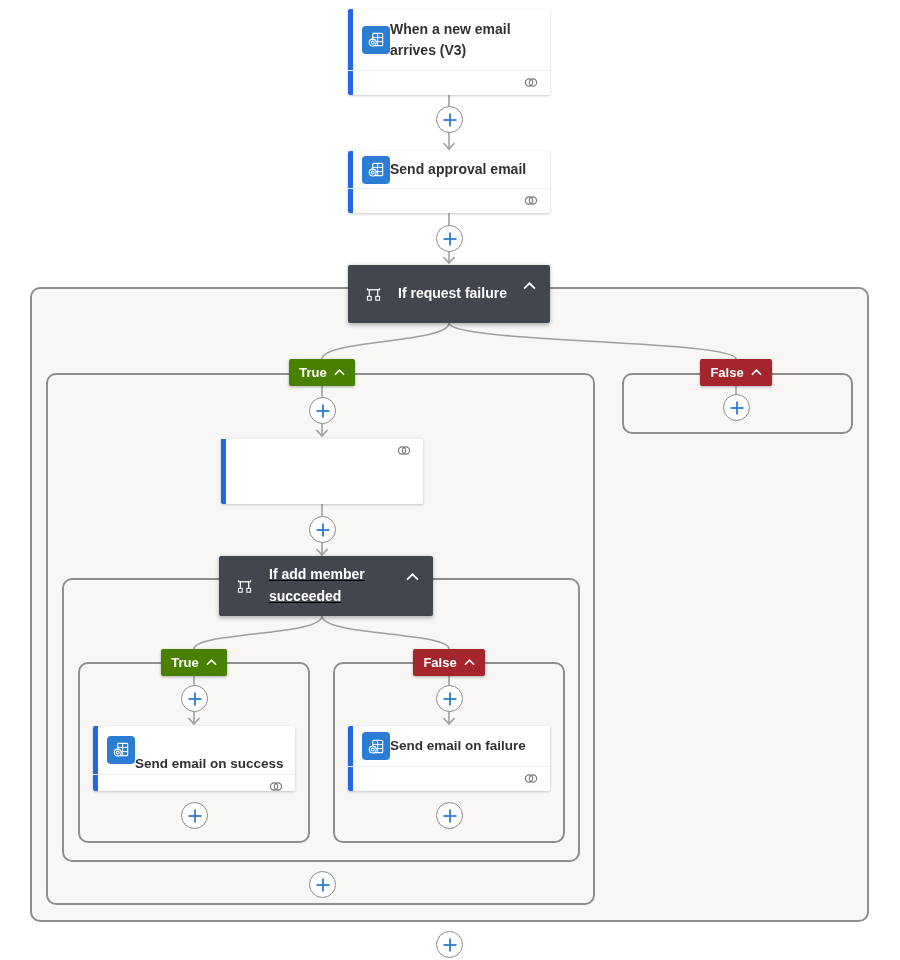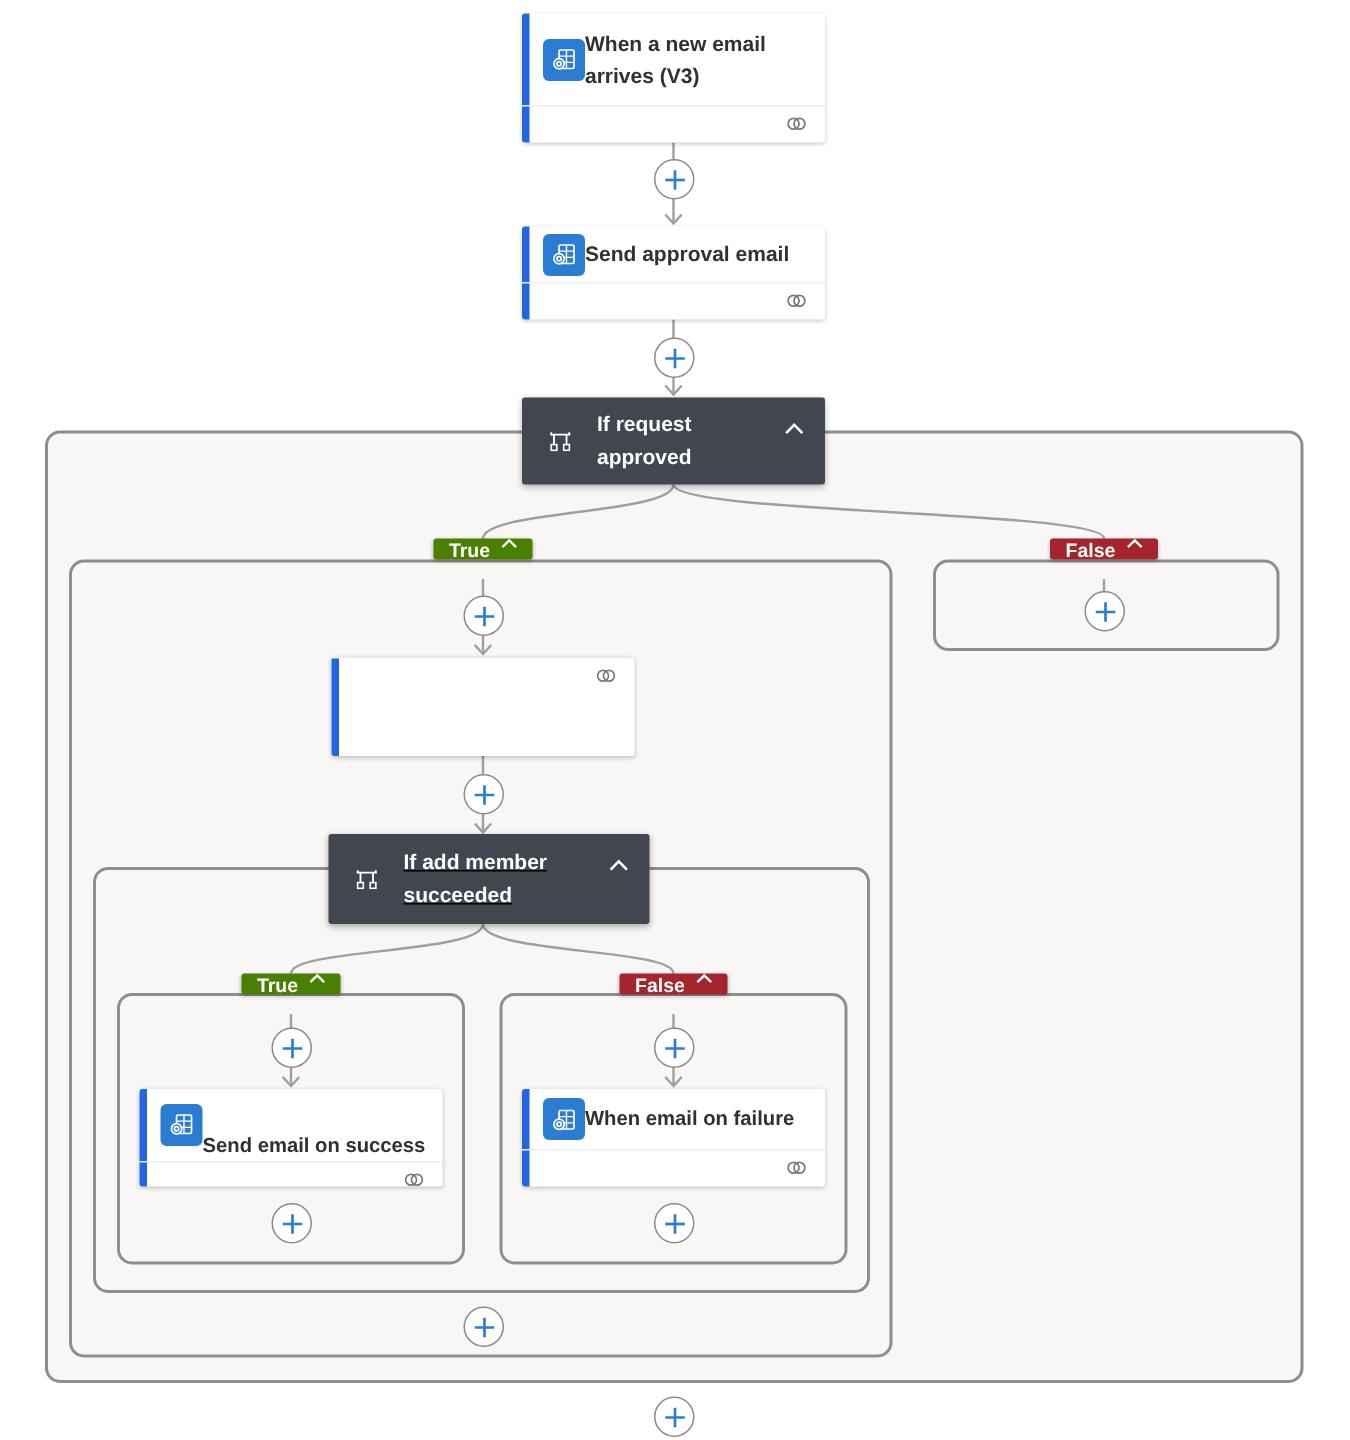--- a/index.html
+++ b/index.html
@@ -38,21 +38,21 @@
   .link-icon{position:absolute;right:11px;top:6px;line-height:0;}
 
   
   .cond{position:absolute;z-index:4;background:var(--condition-header);border-radius:2px;
         box-shadow:0 1.5px 4px rgba(0,0,0,.3);display:flex;align-items:center;
         padding-left:16px;gap:15px;cursor:pointer;}
   .cond-title{font-size:14px;font-weight:700;color:#fff;line-height:1.55;max-width:126px;}
   .cond-chevron{position:absolute;right:14px;top:17px;line-height:0;cursor:pointer;}
 
   
-  .badge{position:absolute;z-index:4;height:14px;border-radius:2px;display:flex;align-items:flex-start;
+  .badge{position:absolute;z-index:4;height:27px;border-radius:2px;display:flex;align-items:center;
          justify-content:center;gap:7px;color:#fff;font-size:13px;font-weight:700;
          box-shadow:0 1px 3px rgba(0,0,0,.3);cursor:pointer;}
   .badge.true{background:var(--true-badge);}
   .badge.false{background:var(--false-badge);}
   .badge svg{display:block;}
 
   
   .plus{position:absolute;z-index:3;width:27px;height:27px;border-radius:50%;background:#fff;
         border:1.5px solid #8c8a88;display:flex;align-items:center;justify-content:center;
         cursor:pointer;padding:0;}
@@ -159,21 +159,21 @@
       <svg viewBox="0 0 20 20" width="19" height="19" fill="none" stroke="#fff" stroke-width="1.3">
         <line x1="3" y1="5" x2="17" y2="5"></line>
         <line x1="3.7" y1="3.4" x2="3.7" y2="5"></line>
           <line x1="16.3" y1="3.4" x2="16.3" y2="5"></line>
         <line x1="5.6" y1="5" x2="5.6" y2="12"></line>
           <line x1="14.4" y1="5" x2="14.4" y2="12"></line>
         <rect x="3.6" y="12" width="4" height="4" stroke-width="1.1"></rect>
         <rect x="12.4" y="12" width="4" height="4" stroke-width="1.1"></rect>
       </svg>
     </span>
-    <span class="cond-title">If request approved</span>
+    <span class="cond-title">If request failure</span>
     <span class="cond-chevron">
       <svg viewBox="0 0 12 7" width="13" height="8" fill="none" stroke="#fff" stroke-width="1.6">
           <path d="M1,6 L6,1 L11,6"></path>
         </svg>
     </span>
   </div>
 
   <div class="badge true" style="left:289px;top:359px;width:66px;">
     <span>True</span>
     <svg viewBox="0 0 12 7" width="11" height="7" fill="none" stroke="#fff" stroke-width="1.7">
@@ -299,21 +299,21 @@
       <span class="app-icon outlook">
         <svg viewBox="0 0 20 20" width="19" height="19" fill="none" stroke="#fff">
           <rect x="6" y="3.5" width="10.5" height="13" rx="1" stroke-width="1.2"></rect>
           <line x1="6" y1="7.8" x2="16.5" y2="7.8"></line>
             <line x1="6" y1="12.2" x2="16.5" y2="12.2"></line>
           <line x1="11.2" y1="3.5" x2="11.2" y2="16.5"></line>
           <circle cx="6" cy="13.2" r="3.6" fill="#2b7cd3" stroke-width="1.2"></circle>
             <circle cx="6" cy="13.2" r="1.5" stroke-width="1.2"></circle>
         </svg>
       </span>
-      <span class="card-title" style="white-space:nowrap;max-width:165px;font-size:13.5px;">When email on failure</span>
+      <span class="card-title" style="white-space:nowrap;max-width:165px;font-size:13.5px;">Send email on failure</span>
     </div>
     <div class="card-footer">
       <span class="link-icon">
         <svg viewBox="0 0 18 12" width="16" height="11" fill="none" stroke="#7a7874" stroke-width="1.3">
             <circle cx="6.8" cy="6" r="4.1"></circle>
             <circle cx="11.2" cy="6" r="4.1"></circle>
           </svg>
       </span>
     </div>
   </div>

